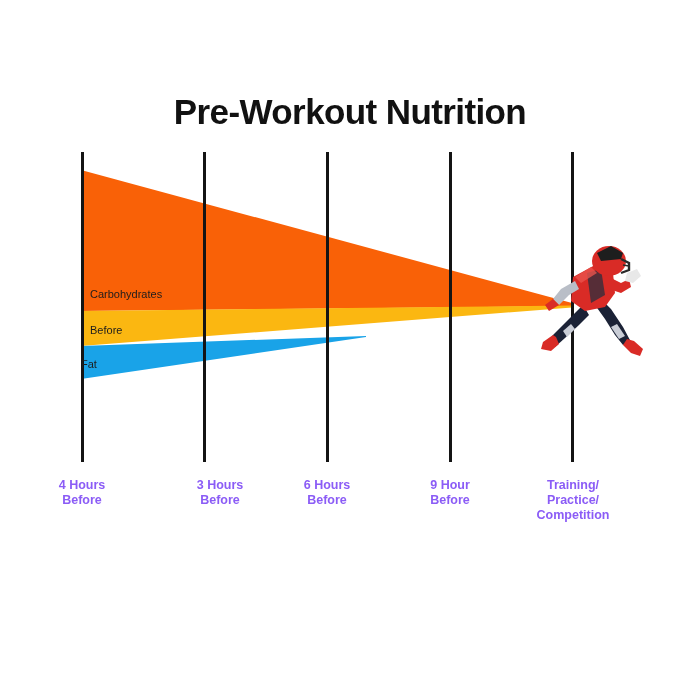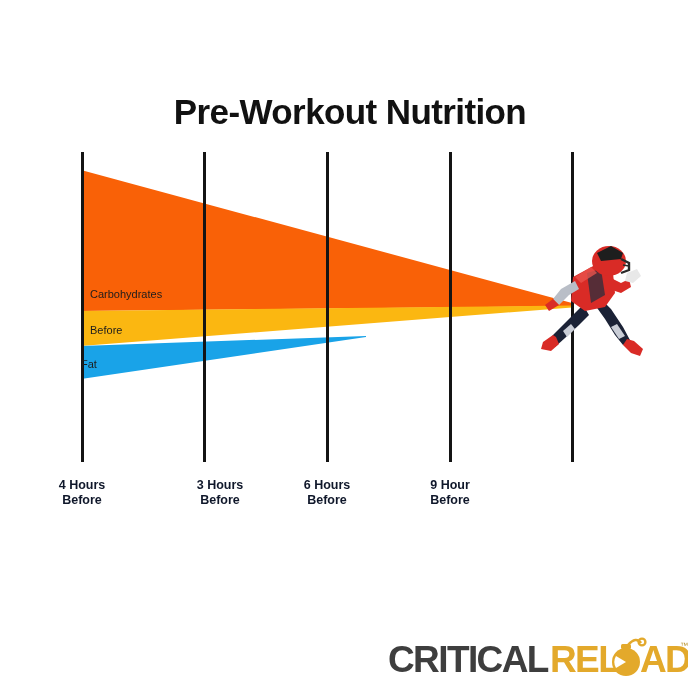--- a/index.html
+++ b/index.html
@@ -57,21 +57,21 @@
   
   .x-label {
     position: absolute;
     top: 478px;
     width: 130px;
     margin-left: -65px;
     text-align: center;
     font-size: 12.5px;
     font-weight: bold;
     line-height: 15px;
-    color: #0f172a;
+    color: #8b5cf6;
   }
 
   
   .series-label {
     position: absolute;
     font-size: 11px;
     color: #1d1d1d;
     white-space: nowrap;
   }
 
@@ -137,20 +137,25 @@
       <div>Before</div>
     </div>
     <div class="x-label" style="left:327px;">
       <div>6 Hours</div>
       <div>Before</div>
     </div>
     <div class="x-label" style="left:450px;">
       <div>9 Hour</div>
       <div>Before</div>
     </div>
+    <div class="x-label" style="left:573px;">
+      <div>Training/</div>
+      <div>Practice/</div>
+      <div>Competition</div>
+    </div>
 
     <svg id="athlete" viewBox="0 0 106 118">
       <g>
 
         <path d="M44 62 L28 78 L14 92 L8 100 L16 104 L26 95 L40 82 L50 72 Z" fill="#1B2236"></path>
 
         <path d="M14 92 L4 99 L2 106 L12 108 L20 101 L17 94 Z" fill="#D92B26"></path>
 
         <path d="M56 62 L66 76 L76 92 L84 102 L92 99 L84 84 L72 66 L62 56 Z" fill="#1B2236"></path>
 
@@ -174,30 +179,14 @@
 
         <ellipse cx="70" cy="18" rx="17" ry="15" fill="#D92B26"></ellipse>
         <path d="M58 10 L72 3 L84 10 L82 16 L62 18 Z" fill="#1E1E1E"></path>
 
         <path d="M82 16 L90 20 L90 27 L82 30" fill="none" stroke="#2A2A2A" stroke-width="2.4"></path>
         <path d="M84 22 L90 23" stroke="#2A2A2A" stroke-width="1.6"></path>
       </g>
     </svg>
   </div>
 
-  <div id="logo">
-    <svg viewBox="0 0 300 46" width="300" height="46">
-      <text x="0" y="35" font-family="&quot;Liberation Sans&quot;, sans-serif" font-size="37" font-weight="bold" letter-spacing="-1.6" fill="#3E3E3E">CRITICAL</text>
-      <text x="162" y="35" font-family="&quot;Liberation Sans&quot;, sans-serif" font-size="37" font-weight="bold" letter-spacing="-1.6" fill="#E3A92B">REL</text>
-
-      <g>
-        <circle cx="238" cy="25" r="14" fill="#E3A92B"></circle>
-        <path d="M238 25 L228 19 A12 12 0 0 0 228 31 Z" fill="#FFFFFF"></path>
-        <rect x="233" y="7" width="10" height="5" rx="1.5" fill="#E3A92B"></rect>
-        <path d="M240 8 q8 -9 13 -2" fill="none" stroke="#E3A92B" stroke-width="2.6"></path>
-        <circle cx="254" cy="5" r="3.4" fill="none" stroke="#E3A92B" stroke-width="2.4"></circle>
-      </g>
-      <text x="252" y="35" font-family="&quot;Liberation Sans&quot;, sans-serif" font-size="37" font-weight="bold" letter-spacing="-1.6" fill="#E3A92B">AD</text>
-    </svg>
-    <span id="logo-tm">™</span>
-  </div>
 
 </div>
 
 </body></html>

